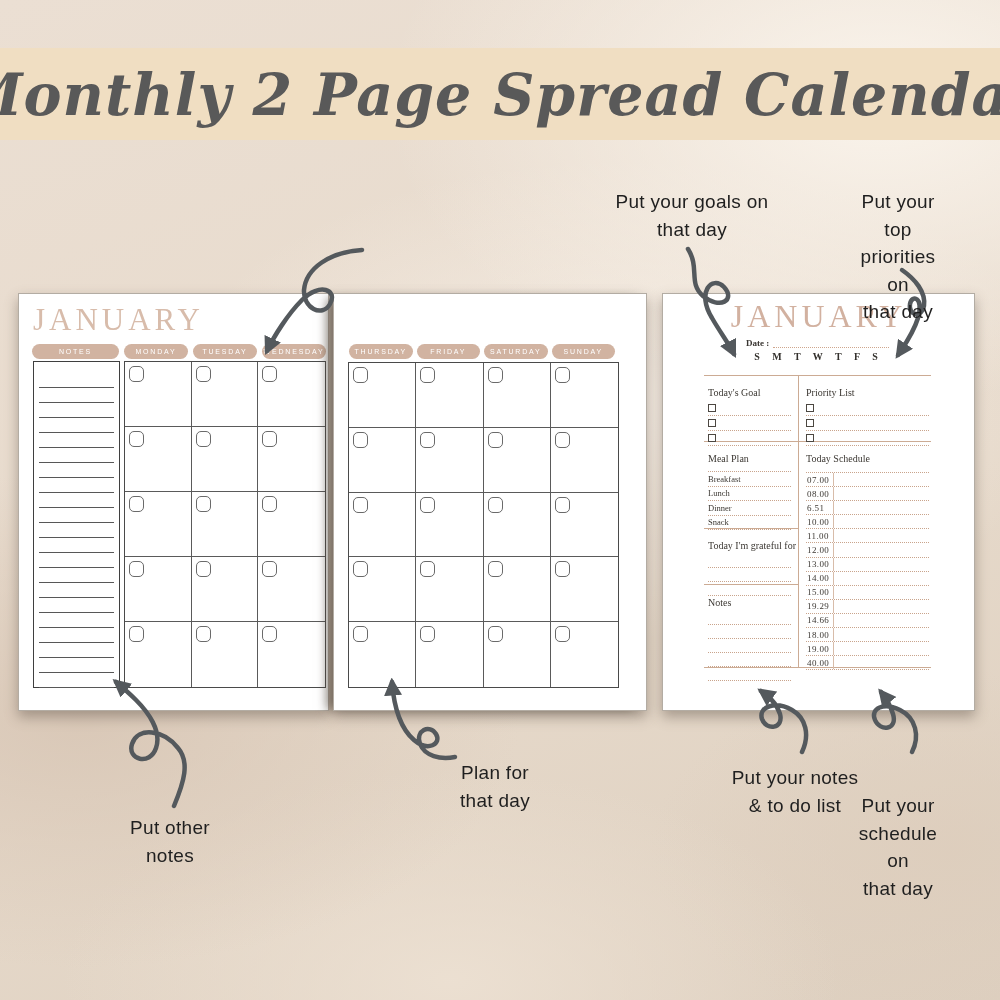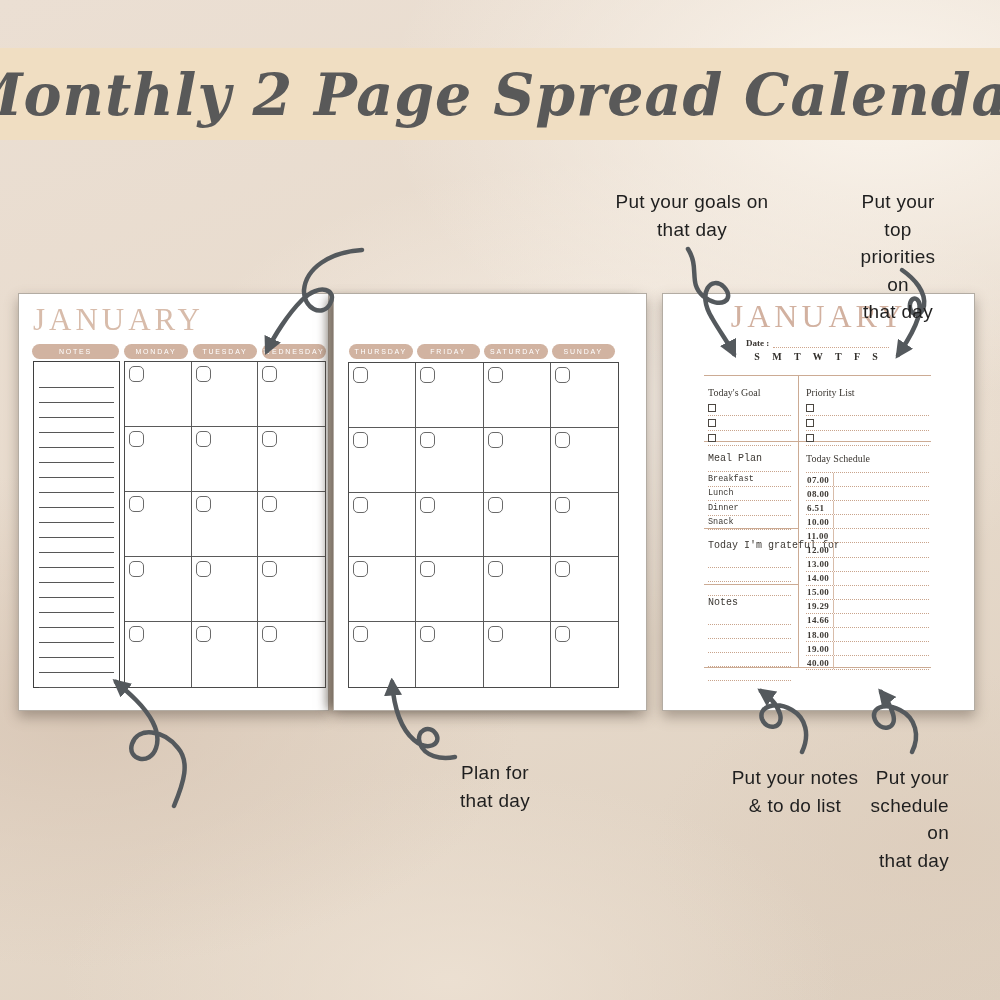--- a/index.html
+++ b/index.html
@@ -103,21 +103,21 @@
   .block-notes { height:82px; padding:4px 7px 0 4px; }
   .dotline { height:14px; border-bottom:1px dotted #c9a48c; }
   .dotline.tight { height:5px; }
   .meal-row { height:14.5px; font-size:8.5px; display:flex; align-items:flex-end; padding-bottom:2px;
     border-bottom:1px dotted #c9a48c; }
 
   .sched-col { padding:3px 2px 0 7px; }
   .sched-rows { border-top:1px dotted #c9a48c; margin-top:5px; }
   .sched-row { display:flex; height:14.1px; border-bottom:1px dotted #c9a48c; font-size:9px; }
   .sched-time { width:28px; border-right:1px solid #d8bca9; display:flex; align-items:center; padding-left:1px;
-    letter-spacing:.4px;font-weight:bold; }
+    letter-spacing:.4px; }
   .sched-space { flex:1; }
 
   
   .annotation {
     position:absolute; transform:translateX(-50%); text-align:center; z-index:6;
     font-size:19px; line-height:27.5px; color:#1f1f1f; white-space:pre-line; letter-spacing:.3px;
   }
   .arrows { position:absolute; left:0; top:0; z-index:5; pointer-events:none; }
   .arrows path.curl { fill:none; stroke:#54595d; stroke-width:4.5; stroke-linecap:round; }
 </style>
@@ -317,21 +317,21 @@
                 <div class="sq"></div>
               </div>
               <div class="check-row">
                 <div class="sq"></div>
               </div>
             </div>
         </div>
       </div>
 
       <div class="rp-sec2">
-        <div style="width:95px; border-right:1.5px solid #ccab94;font-family:Liberation Mono, monospace;">
+        <div style="width:95px; border-right:1.5px solid #ccab94;">
           <div class="block-meal">
             <div class="rp-label">Meal Plan</div>
             <div class="dotline tight"></div>
             <div>
                 <div class="meal-row">Breakfast</div>
                 <div class="meal-row">Lunch</div>
                 <div class="meal-row">Dinner</div>
                 <div class="meal-row">Snack</div>
               </div>
           </div>
@@ -434,19 +434,21 @@
     <path class="curl" marker-end="url(#ah)" d="M 912 752 C 920 736, 916 718, 900 710 C 884 702, 870 708, 875 720 C 880 732, 898 730, 893 714 C 890 704, 885 697, 881 692"></path>
   </svg>
 
   <div class="annotation" style="left:692px; top:188px;">Put your goals on
 that day</div>
   <div class="annotation" style="left:898px; top:188px;">Put your top
 priorities on
 that day</div>
   <div class="annotation" style="left:495px; top:759px;">Plan for
 that day</div>
+  <div class="annotation" style="left:170px; top:814px;">Put other
+notes</div>
   <div class="annotation" style="left:795px; top:764px;">Put your notes
 &amp; to do list</div>
-  <div class="annotation" style="left:898px; top:764px;text-align:right;">Put your
+  <div class="annotation" style="left:898px; top:792px;">Put your
 schedule on
 that day</div>
 
 </div>
 
 </body></html>

